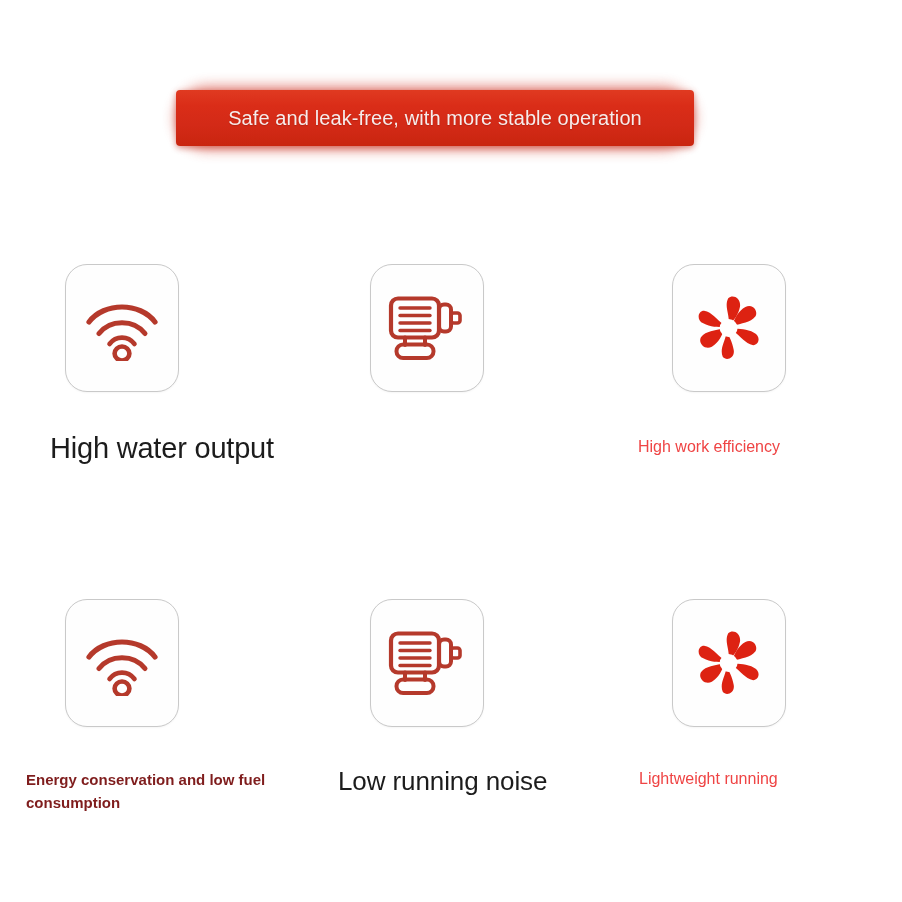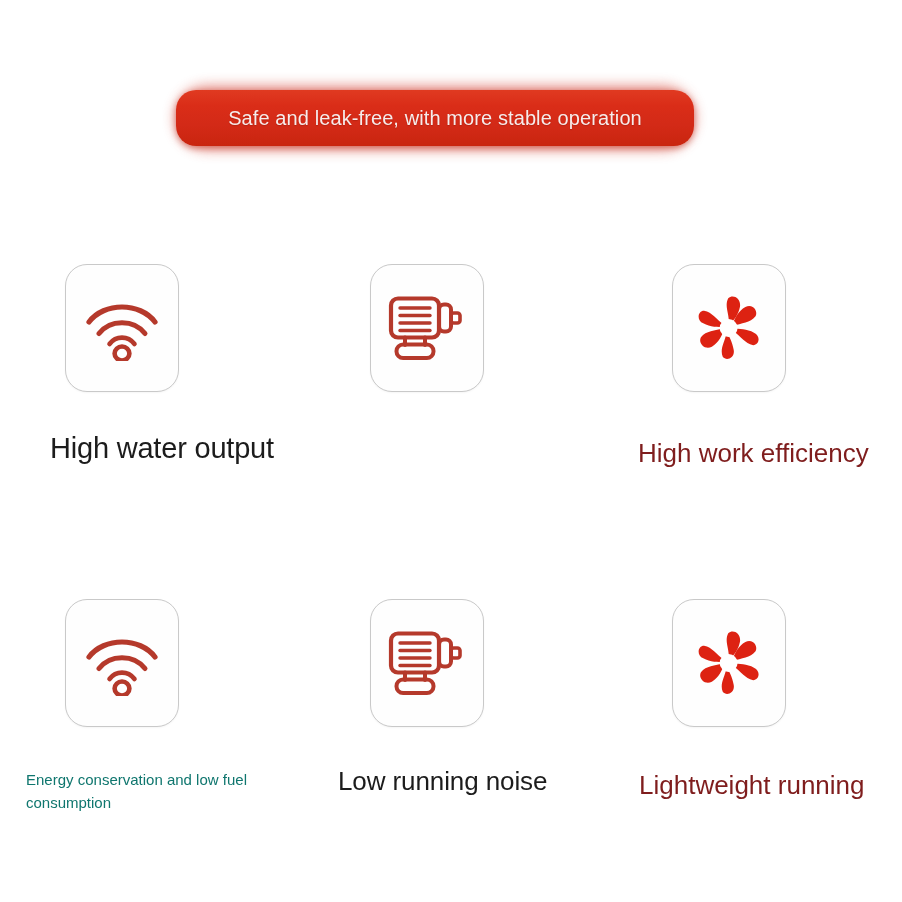--- a/index.html
+++ b/index.html
@@ -35,21 +35,21 @@
     border-radius: 34px;
     filter: blur(7px);
     opacity: 0.62;
   }
   .banner {
     position: absolute;
     left: 176px;
     top: 6px;
     width: 518px;
     height: 56px;
-    border-radius: 20px;
+    border-radius: 4px;
     background: linear-gradient(180deg, #e03a21 0%, #da2d18 28%, #d32a17 62%, #c9250f 100%);
     box-shadow: 0 2px 6px rgba(180, 30, 15, 0.45);
     display: flex;
     align-items: center;
     justify-content: center;
     filter: blur(0.45px);
   }
   .banner-text {
     color: #f6eceb;
     font-size: 20px;
@@ -87,22 +87,22 @@
     display: block;
     filter: blur(0.3px);
   }
   .feature-label {
     margin-top: 36px;
     color: #1c1c1c;
     line-height: 1.25;
   }
   .lbl-xl  { font-size: 29px; font-weight: 400; letter-spacing: -0.2px; }
   .lbl-lg  { font-size: 26px; font-weight: 400; letter-spacing: -0.1px; text-align: center; }
-  .lbl-md  { font-size: 26px; font-weight: 400; color: #7f1d1d; }
-  .lbl-sm  { font-size: 15px; font-weight: 400; color: #0f766e; line-height: 1.5; }
+  .lbl-md  { font-size: 16px; font-weight: 400; color: #ef4444; }
+  .lbl-sm  { font-size: 15px; font-weight: 700; color: #7f1d1d; line-height: 1.5; }
 
   
   .r1 { top: 240px; }
   .r2 { top: 575px; }
   .c1 { left: 65px; }
   .c2 { left: 370px; }
   .c3 { left: 672px; }
 
   .f-r1c1 .feature-label { margin-left: -15px; margin-top: 38px; }
   .f-r1c2 .feature-label { margin-left: 0px;  margin-top: 40px; }

